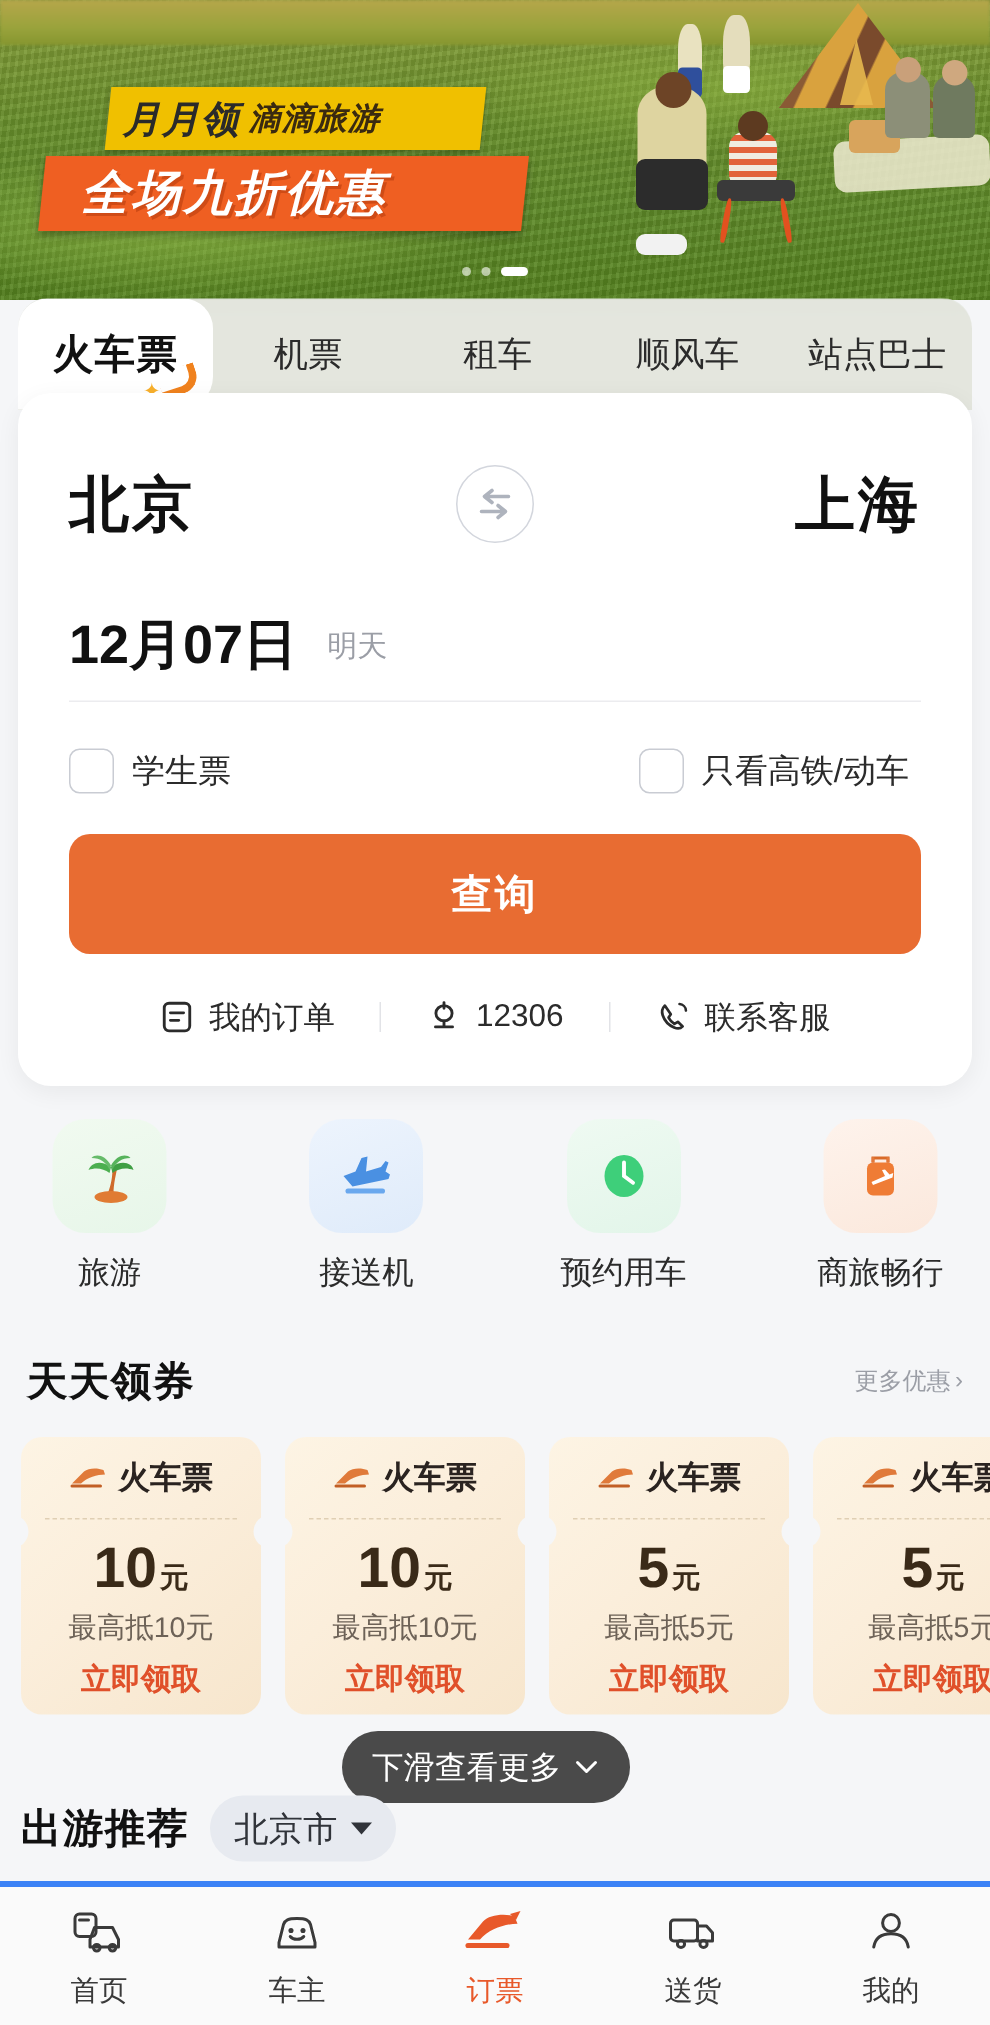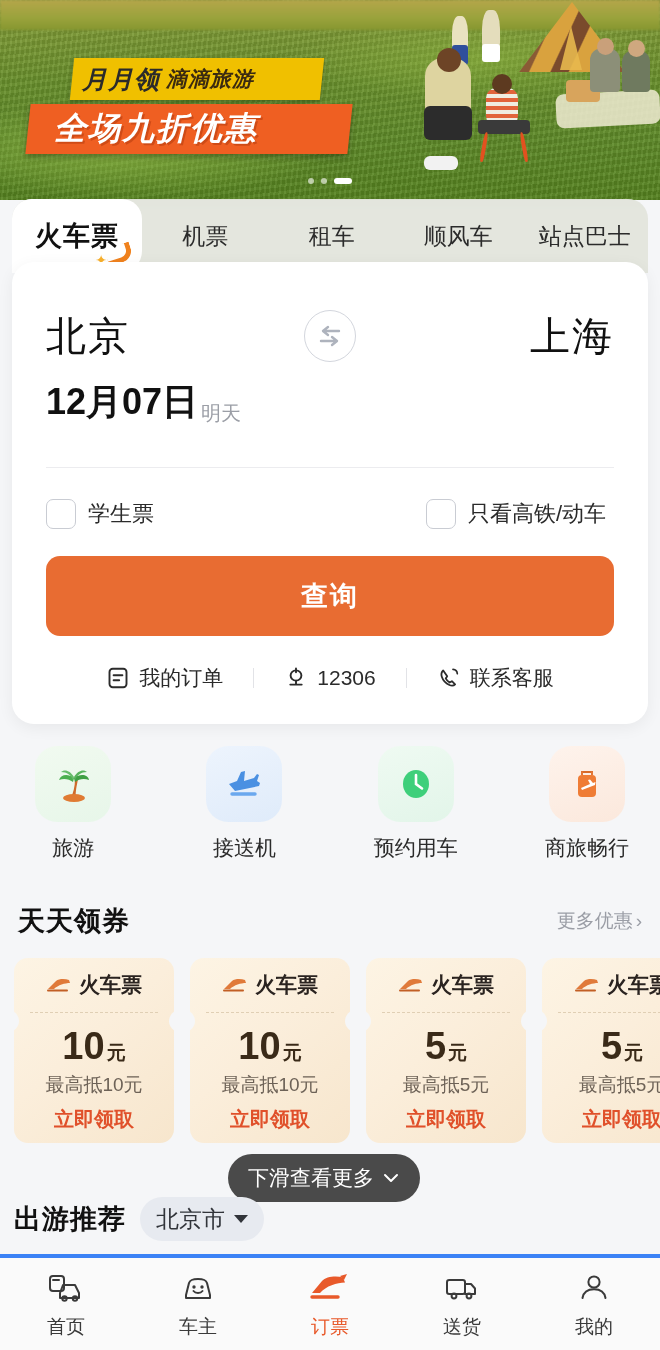--- a/index.html
+++ b/index.html
@@ -122,27 +122,27 @@
   
   #card {
     position:absolute; left:12px; top:262px; width:636px; height:462px;
     background:#fff; border-radius:22px;
     box-shadow:0 4px 16px rgba(0,0,0,.06);
   }
   #cities {
     position:absolute; left:0; top:38px; width:636px; height:72px;
     display:flex; align-items:center; justify-content:space-between; padding:0 34px;
   }
-  .city { font-size:40px; font-weight:400; color:#111; letter-spacing:2px; }
+  .city { font-size:40px; font-weight:700; color:#111; letter-spacing:2px; }
   #swapbtn {
     width:52px; height:52px; border-radius:26px; border:1.6px solid #d3d6dd;
     display:flex; flex-direction:column; align-items:center; justify-content:center; gap:3px;
   }
   #datewrap {
-    position:absolute; left:34px; top:116px; display:flex; align-items:flex-end; gap:3px;
+    position:absolute; left:34px; top:144px; display:flex; align-items:center; gap:20px;
   }
   #dateval { font-size:36px; font-weight:700; color:#111; letter-spacing:0px; }
   #datetip { font-size:20px; color:#9b9ea6; }
   #divider { position:absolute; left:34px; top:205px; width:568px; height:1px; background:#ececef; }
 
   #checks {
     position:absolute; left:34px; top:232px; width:568px; height:40px;
     display:flex; align-items:center;
   }
   .chk { display:flex; align-items:center; gap:12px; font-size:22px; color:#2b2b2b; }
@@ -173,21 +173,21 @@
     display:flex; align-items:center; justify-content:center;
   }
   .svc .lbl { font-size:21px; color:#2b2b2b; }
 
   
   #couponhead {
     position:absolute; left:18px; top:900px; width:624px; height:42px;
     display:flex; align-items:center;
   }
   #couponhead .title { font-size:27px; font-weight:800; color:#111; letter-spacing:1px; }
-  #couponhead .more { margin-left:auto; font-size:19px; color:#9b9ea6; display:flex; align-items:center; gap:3px;}
+  #couponhead .more { margin-left:auto; font-size:16px; color:#9b9ea6; display:flex; align-items:center; gap:3px;}
   #coupons {
     position:absolute; left:14px; top:958px; width:646px; height:190px;
     display:flex; gap:16px; overflow:hidden;
   }
   .coupon {
     flex:0 0 160px; height:185px; position:relative;
     background:linear-gradient(138deg,#fdf4e4 0%,#fbeedb 45%,#f7e6cd 100%);
     border-radius:14px;
     display:flex; flex-direction:column; align-items:center;
   }

